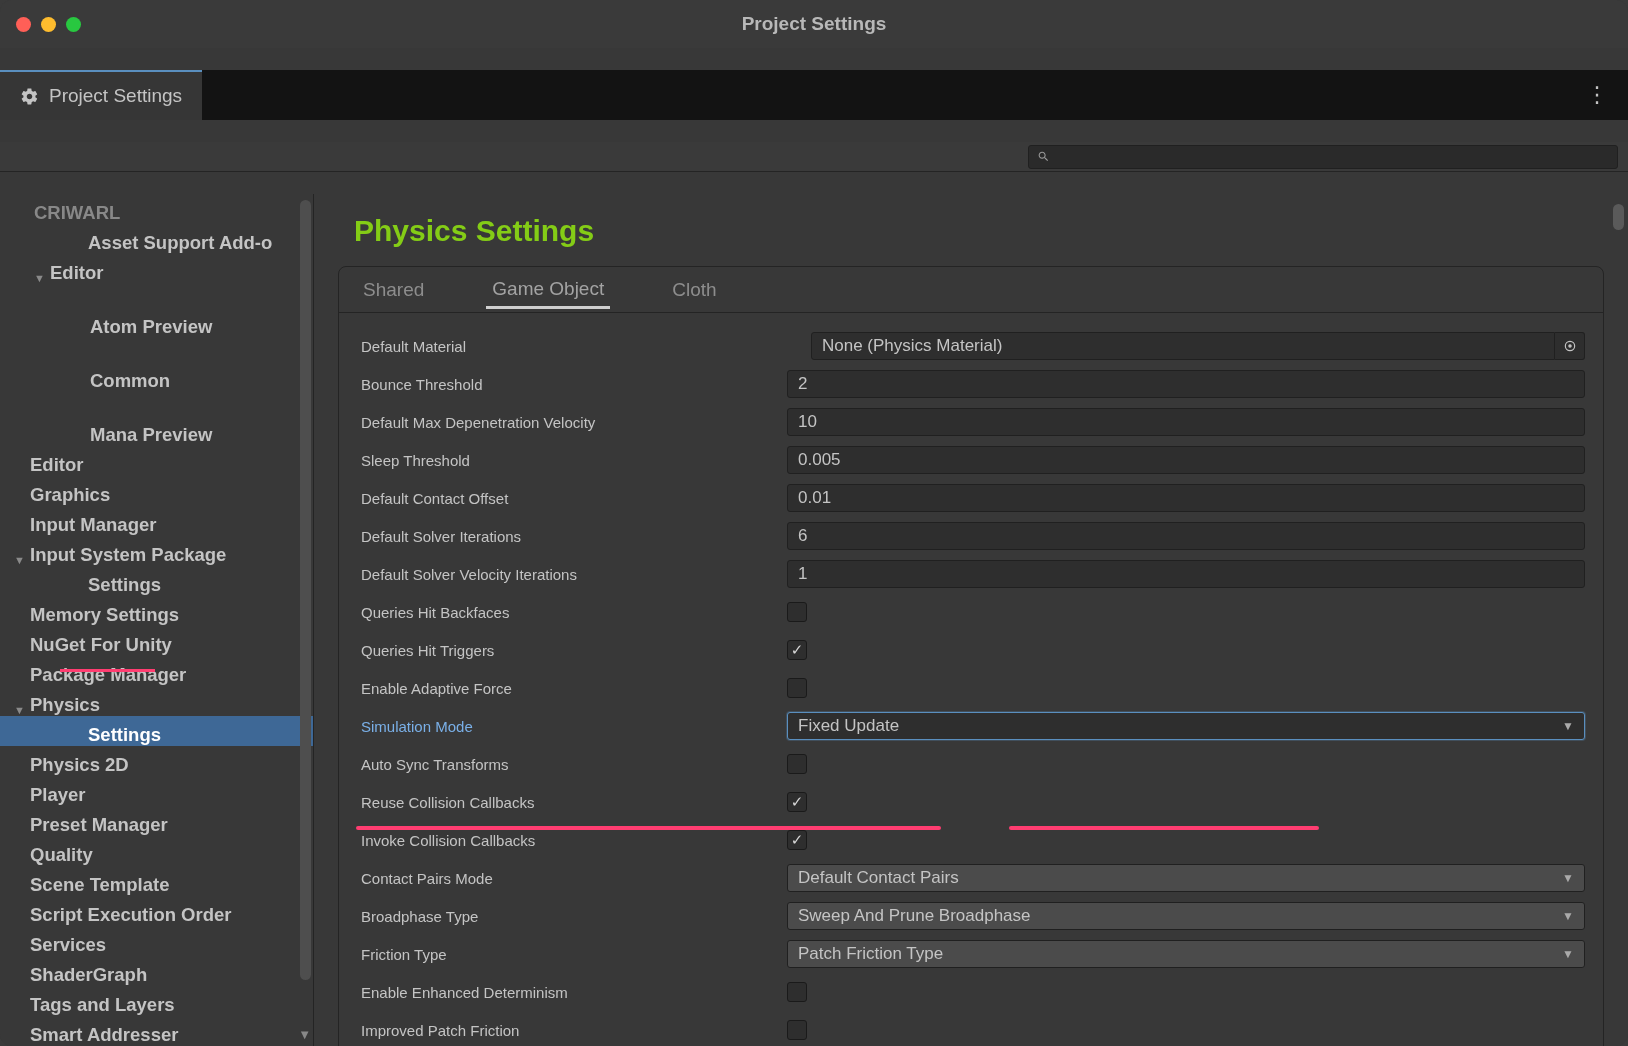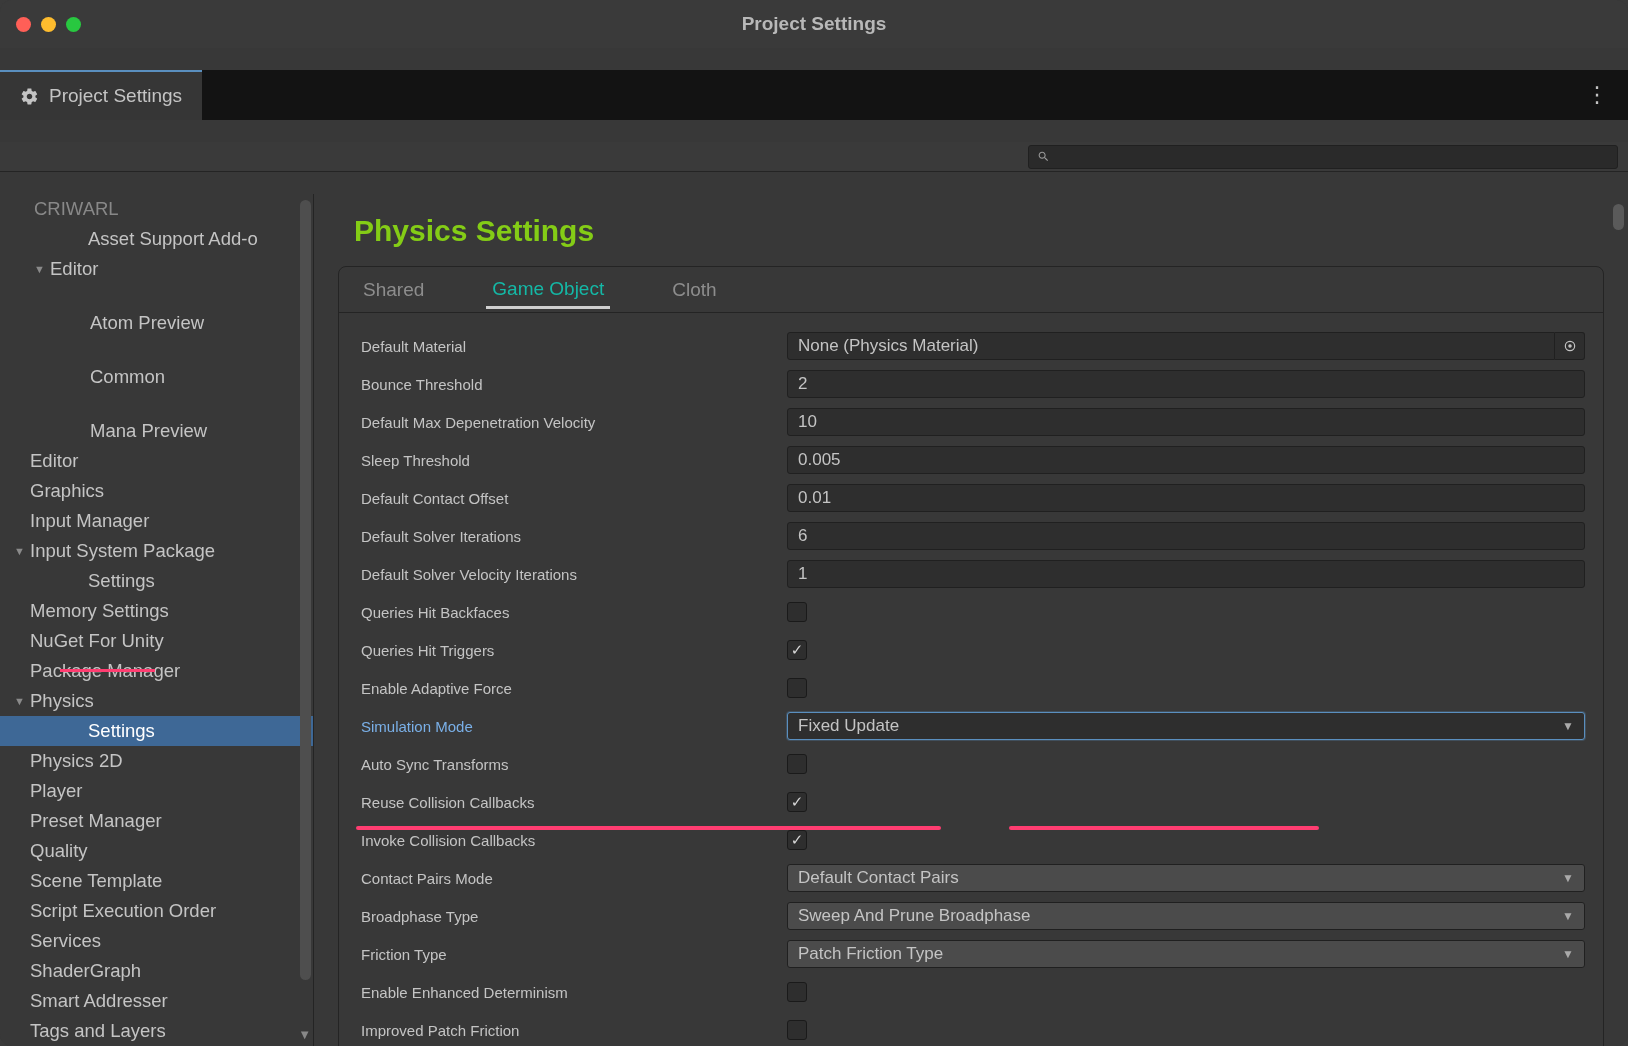--- a/index.html
+++ b/index.html
@@ -26,55 +26,55 @@
 .searchbar { height: 30px; background: #3a3a3a; display: flex; justify-content: flex-end; align-items: center; padding-right: 10px; border-bottom: 1px solid #242424; }
 .search-input { width: 590px; height: 24px; background: #2a2a2a; border: 1px solid #202020; border-radius: 3px; color: #999; padding: 0 8px; font-size: 13px; display: flex; align-items: center; }
 .search-input svg { margin-right: 4px; }
 
 
 .body { flex: 1; display: flex; overflow: hidden; }
 
 
 .sidebar { width: 314px; background: #383838; overflow-y: hidden; position: relative; border-right: 1px solid #242424; }
 .sidebar-inner { padding-top: 0; }
-.tree-item { display: flex; align-items: center; height: 30px; padding-left: 14px; cursor: pointer; font-size: 18.5px; color: #c4c4c4; white-space: nowrap; overflow: hidden; }
+.tree-item { display: flex; align-items: flex-end; height: 30px; padding-left: 14px; cursor: pointer; font-size: 18.5px; color: #c4c4c4; white-space: nowrap; overflow: hidden; font-weight: bold; }
 .tree-item.truncated { color: #888; }
 .tree-item .exp { width: 16px; color: #8a8a8a; font-size: 11px; display: inline-block; }
 .tree-item.depth-0 { padding-left: 14px; }
 .tree-item.depth-1 { padding-left: 34px; }
 .tree-item.depth-2 { padding-left: 88px; }
 .tree-item.depth-3 { padding-left: 90px; margin-top: 24px; }
 .tree-item.selected { background: #3e6896; color: #fff; }
 .sidebar-scrollbar { position: absolute; right: 2px; top: 6px; width: 11px; height: 780px; background: #4e4e4e; border-radius: 6px; }
 .sidebar-down { position: absolute; right: 2px; bottom: 4px; color: #888; font-size: 13px; }
 .underline-pink { position: absolute; height: 3px; background: #ff3d71; }
 
 
 .main { flex: 1; background: #383838; position: relative; overflow: hidden; }
 .main-scrollbar { position: absolute; right: 4px; top: 10px; width: 11px; height: 26px; background: #5a5a5a; border-radius: 6px; }
 .main-header { font-size: 30px; font-weight: 700; color: #84cc16; padding: 20px 0 18px 40px; }
 
 .tabs-panel { margin: 0 24px; border: 1px solid #242424; border-radius: 8px; background: #383838; }
 .tabs-row { display: flex; border-bottom: 1px solid #242424; height: 46px; align-items: center; padding: 0 18px; gap: 56px; }
 .sub-tab { font-size: 19px; color: #8d8d8d; padding: 8px 6px; }
-.sub-tab.active { color: #14b8a6; border-bottom: 3px solid #cfcfcf; padding-bottom: 6px; }
+.sub-tab.active { color: #a3a3a3; border-bottom: 3px solid #cfcfcf; padding-bottom: 6px; }
 
 .fields { padding: 14px 18px 8px 18px; }
 .field-row { display: flex; align-items: center; height: 38px; }
 .field-label { width: 430px; font-size: 15px; color: #c4c4c4; padding-left: 4px; }
 .field-label.highlighted { color: #7ab0e8; }
 .field-control { flex: 1; }
 
 .text-input, .dropdown { width: 100%; height: 28px; background: #2e2e2e; border: 1px solid #202020; border-radius: 3px; color: #c4c4c4; padding: 0 10px; font-size: 17px; display: flex; align-items: center; position: relative; }
 .dropdown { justify-content: space-between; }
 .dropdown.bright { background: #4b4b4b; }
 .dropdown .caret { color: #aaa; font-size: 12px; }
 .dropdown.highlighted { border: 1px solid #5a8fbf; box-shadow: 0 0 0 1px #5a8fbf44; }
 
-.object-field { display: flex; align-items: center; }
+.object-field { display: flex; align-items: center; margin-left: 24px; }
 .object-field .text-input { flex: 1; border-radius: 3px 0 0 3px; }
 .object-picker { width: 30px; height: 28px; background: #2e2e2e; border: 1px solid #202020; border-left: none; border-radius: 0 3px 3px 0; display: flex; align-items: center; justify-content: center; cursor: pointer; }
 
 .checkbox { width: 20px; height: 20px; background: #2e2e2e; border: 1px solid #1a1a1a; border-radius: 3px; display: flex; align-items: center; justify-content: center; color: #d8d8d8; font-size: 15px; }
 
 .underline-pink-main { position: absolute; height: 4px; background: #ff3d71; border-radius: 2px; }
 </style>
 </head>
 <body>
 
@@ -200,25 +200,25 @@
           <div class="tree-item depth-0">
             <span class="exp"></span>
             <span>Services</span>
           </div>
           <div class="tree-item depth-0">
             <span class="exp"></span>
             <span>ShaderGraph</span>
           </div>
           <div class="tree-item depth-0">
             <span class="exp"></span>
+            <span>Tags and Layers</span>
+          </div>
+          <div class="tree-item depth-0">
+            <span class="exp"></span>
             <span>Smart Addresser</span>
-          </div>
-          <div class="tree-item depth-0">
-            <span class="exp"></span>
-            <span>Tags and Layers</span>
           </div>
           <div class="tree-item depth-0">
             <span class="exp">▼</span>
             <span>TextMesh Pro</span>
           </div>
           <div class="tree-item depth-2">
             <span>Settings</span>
           </div>
         </div>
       <div class="sidebar-scrollbar"></div>

